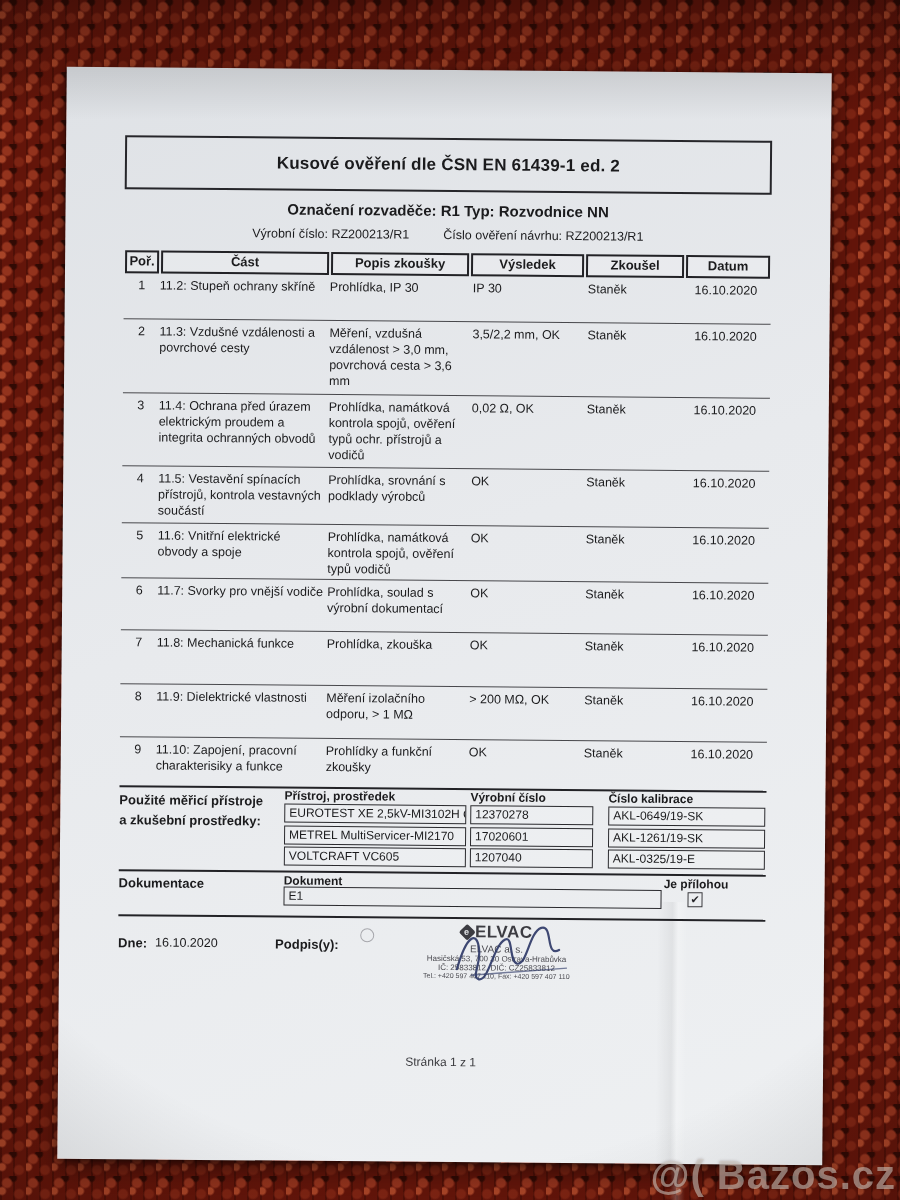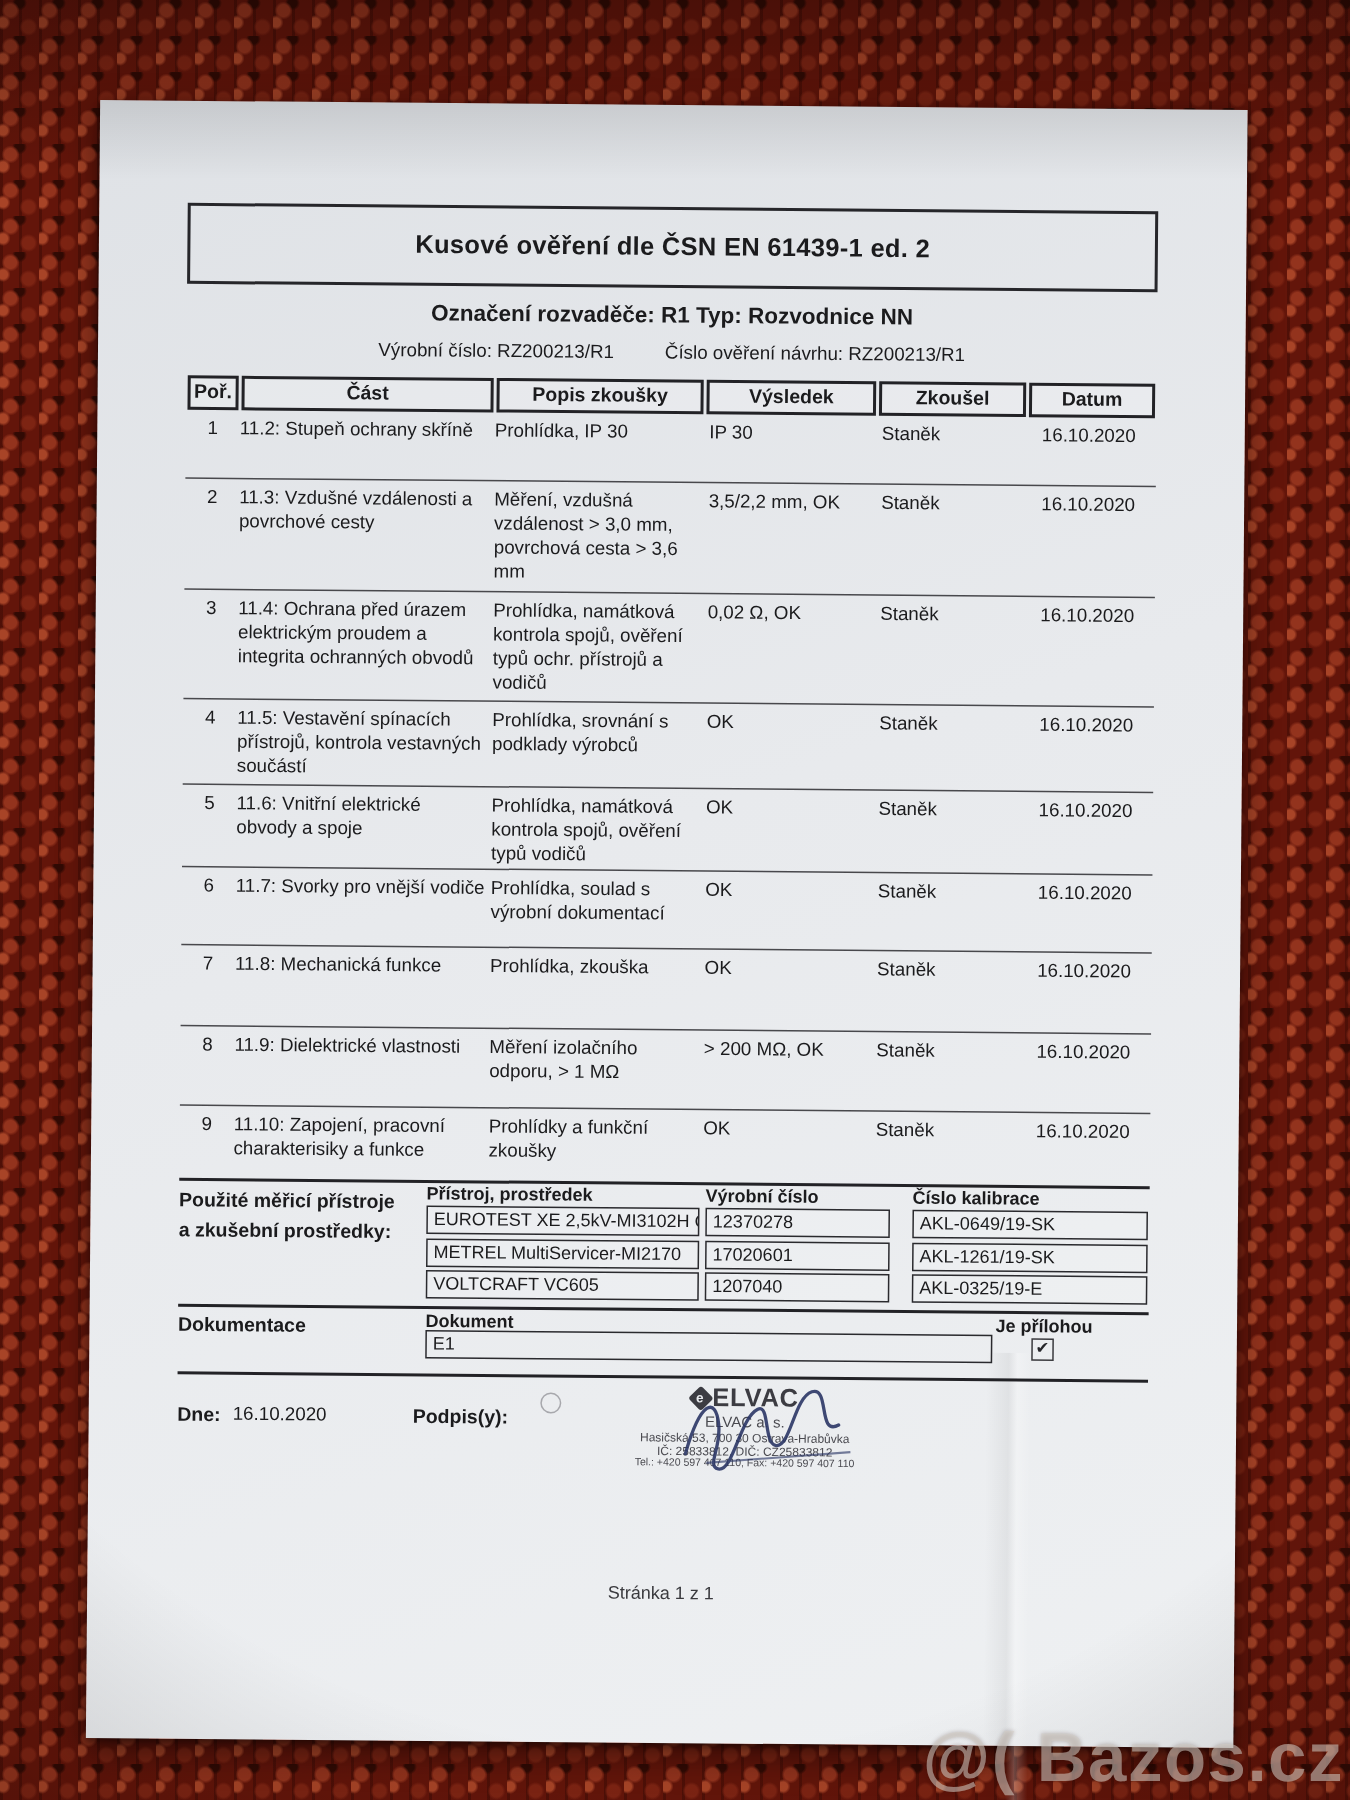--- a/index.html
+++ b/index.html
@@ -98,21 +98,21 @@
   .logo-diamond span{transform:rotate(-45deg);color:#e8eaed;font-size:9px;font-weight:bold;line-height:1;}
   .stamp .company{font-size:10px;margin-top:1px;}
   .stamp .addr{font-size:8px;}
   .stamp .ids{font-size:8px;}
   .stamp .phone{font-size:7px;white-space:nowrap;}
   .signature-svg{left:388px;top:845px;width:134px;height:78px;opacity:.9;}
   .footer-page{left:0;top:985px;width:765px;text-align:center;font-size:12px;color:#3a3a3e;}
   
   .watermark{
     position:absolute;right:4px;bottom:2px;z-index:6;
-    font-size:46px;font-weight:600;letter-spacing:1px;
+    font-size:40px;font-weight:600;letter-spacing:1px;
     color:rgba(212,205,199,.55);text-shadow:0 0 3px rgba(40,10,5,.25);
   }
 </style>
 </head>
 <body>
 
 <div class="carpet"></div>
 
 <div class="paper">
   <div class="crease"></div>

